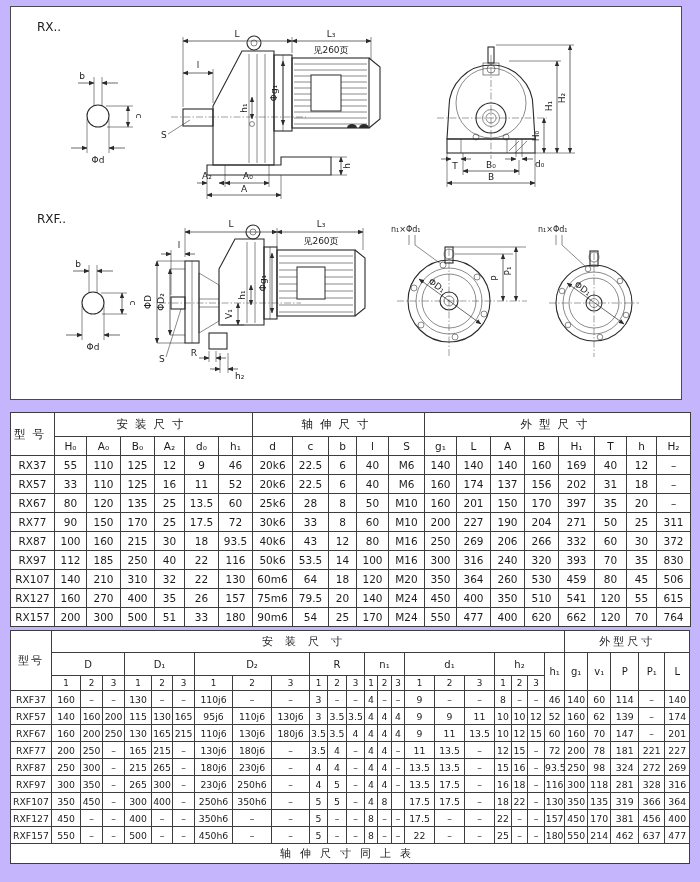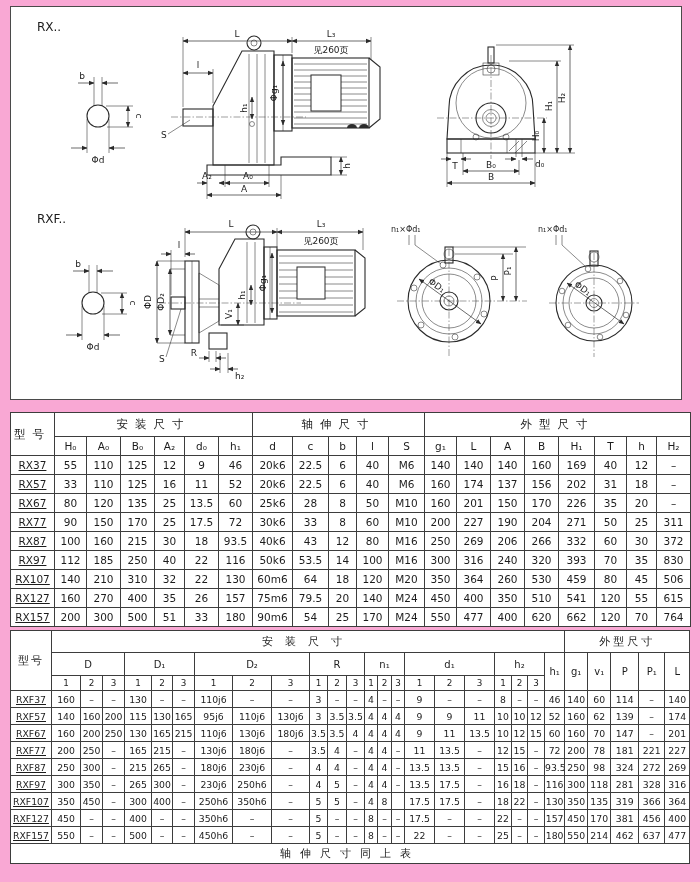--- a/index.html
+++ b/index.html
@@ -1,16 +1,16 @@
 <!DOCTYPE html>
 <html><head>
 <meta charset="utf-8">
 <style>
   html,body{margin:0;padding:0;background:#e8e8e8;}
-  .page{position:relative;width:700px;height:882px;background:#f9a8d4;
+  .page{position:relative;width:700px;height:882px;background:#c4b5fd;
         font-family:"DejaVu Sans","Liberation Sans",sans-serif;color:#1c1c1c;overflow:hidden;}
   .diagram-frame{position:absolute;left:10px;top:6px;width:670px;height:392px;
         border:1px solid #4a4a4a;background:#fff;}
   svg text{fill:#1c1c1c;font-family:"DejaVu Sans","Liberation Sans",sans-serif;}
   .tt{font-size:12px;}
   .tl{font-size:9px;}
   .ts{font-size:8px;}
   .o{stroke:#2b2b2b;stroke-width:1.1;fill:none;}
   .th{stroke:#2b2b2b;stroke-width:0.55;fill:none;}
   .ext{stroke:#2b2b2b;stroke-width:0.55;fill:none;}
@@ -31,21 +31,21 @@
   #t2{top:630px;width:679px;font-size:9.3px;}
   #t2 thead th{font-size:9.5px;}
   #t2 thead tr.grp-row th{height:21px;font-size:11px;}
   #t2 th.sp-wide{letter-spacing:12px;}
   #t2 th.sp-med{letter-spacing:3px;}
   #t2 thead tr.sub-grp th{height:22px;font-size:10px;}
   #t2 thead tr.sub-num th{height:14px;font-size:8.8px;}
   #t2 tbody td{height:16px;}
   #t2 tfoot td{height:19px;font-size:11px;letter-spacing:9px;font-family:Liberation Serif, serif;}
   #t2 th.model-h{font-size:10.5px;letter-spacing:2px;}
-  td.model{font-size:inherit;text-decoration:underline;}
+  td.model{font-size:inherit;}
 </style>
 </head>
 <body>
 
 <div class="page">
 
   <div class="diagram-frame">
     <svg width="670" height="390" viewBox="0 0 670 390">
       <defs>
         <marker id="ar" viewBox="0 0 10 10" refX="9.2" refY="5" markerWidth="8" markerHeight="8" orient="auto-start-reverse">
@@ -455,21 +455,21 @@
           <td>60</td>
           <td>25k6</td>
           <td>28</td>
           <td>8</td>
           <td>50</td>
           <td>M10</td>
           <td>160</td>
           <td>201</td>
           <td>150</td>
           <td>170</td>
-          <td>226</td>
+          <td>397</td>
           <td>35</td>
           <td>20</td>
           <td>–</td>
         </tr>
         <tr>
           <td class="model">RX77</td>
           <td>90</td>
           <td>150</td>
           <td>170</td>
           <td>25</td>

